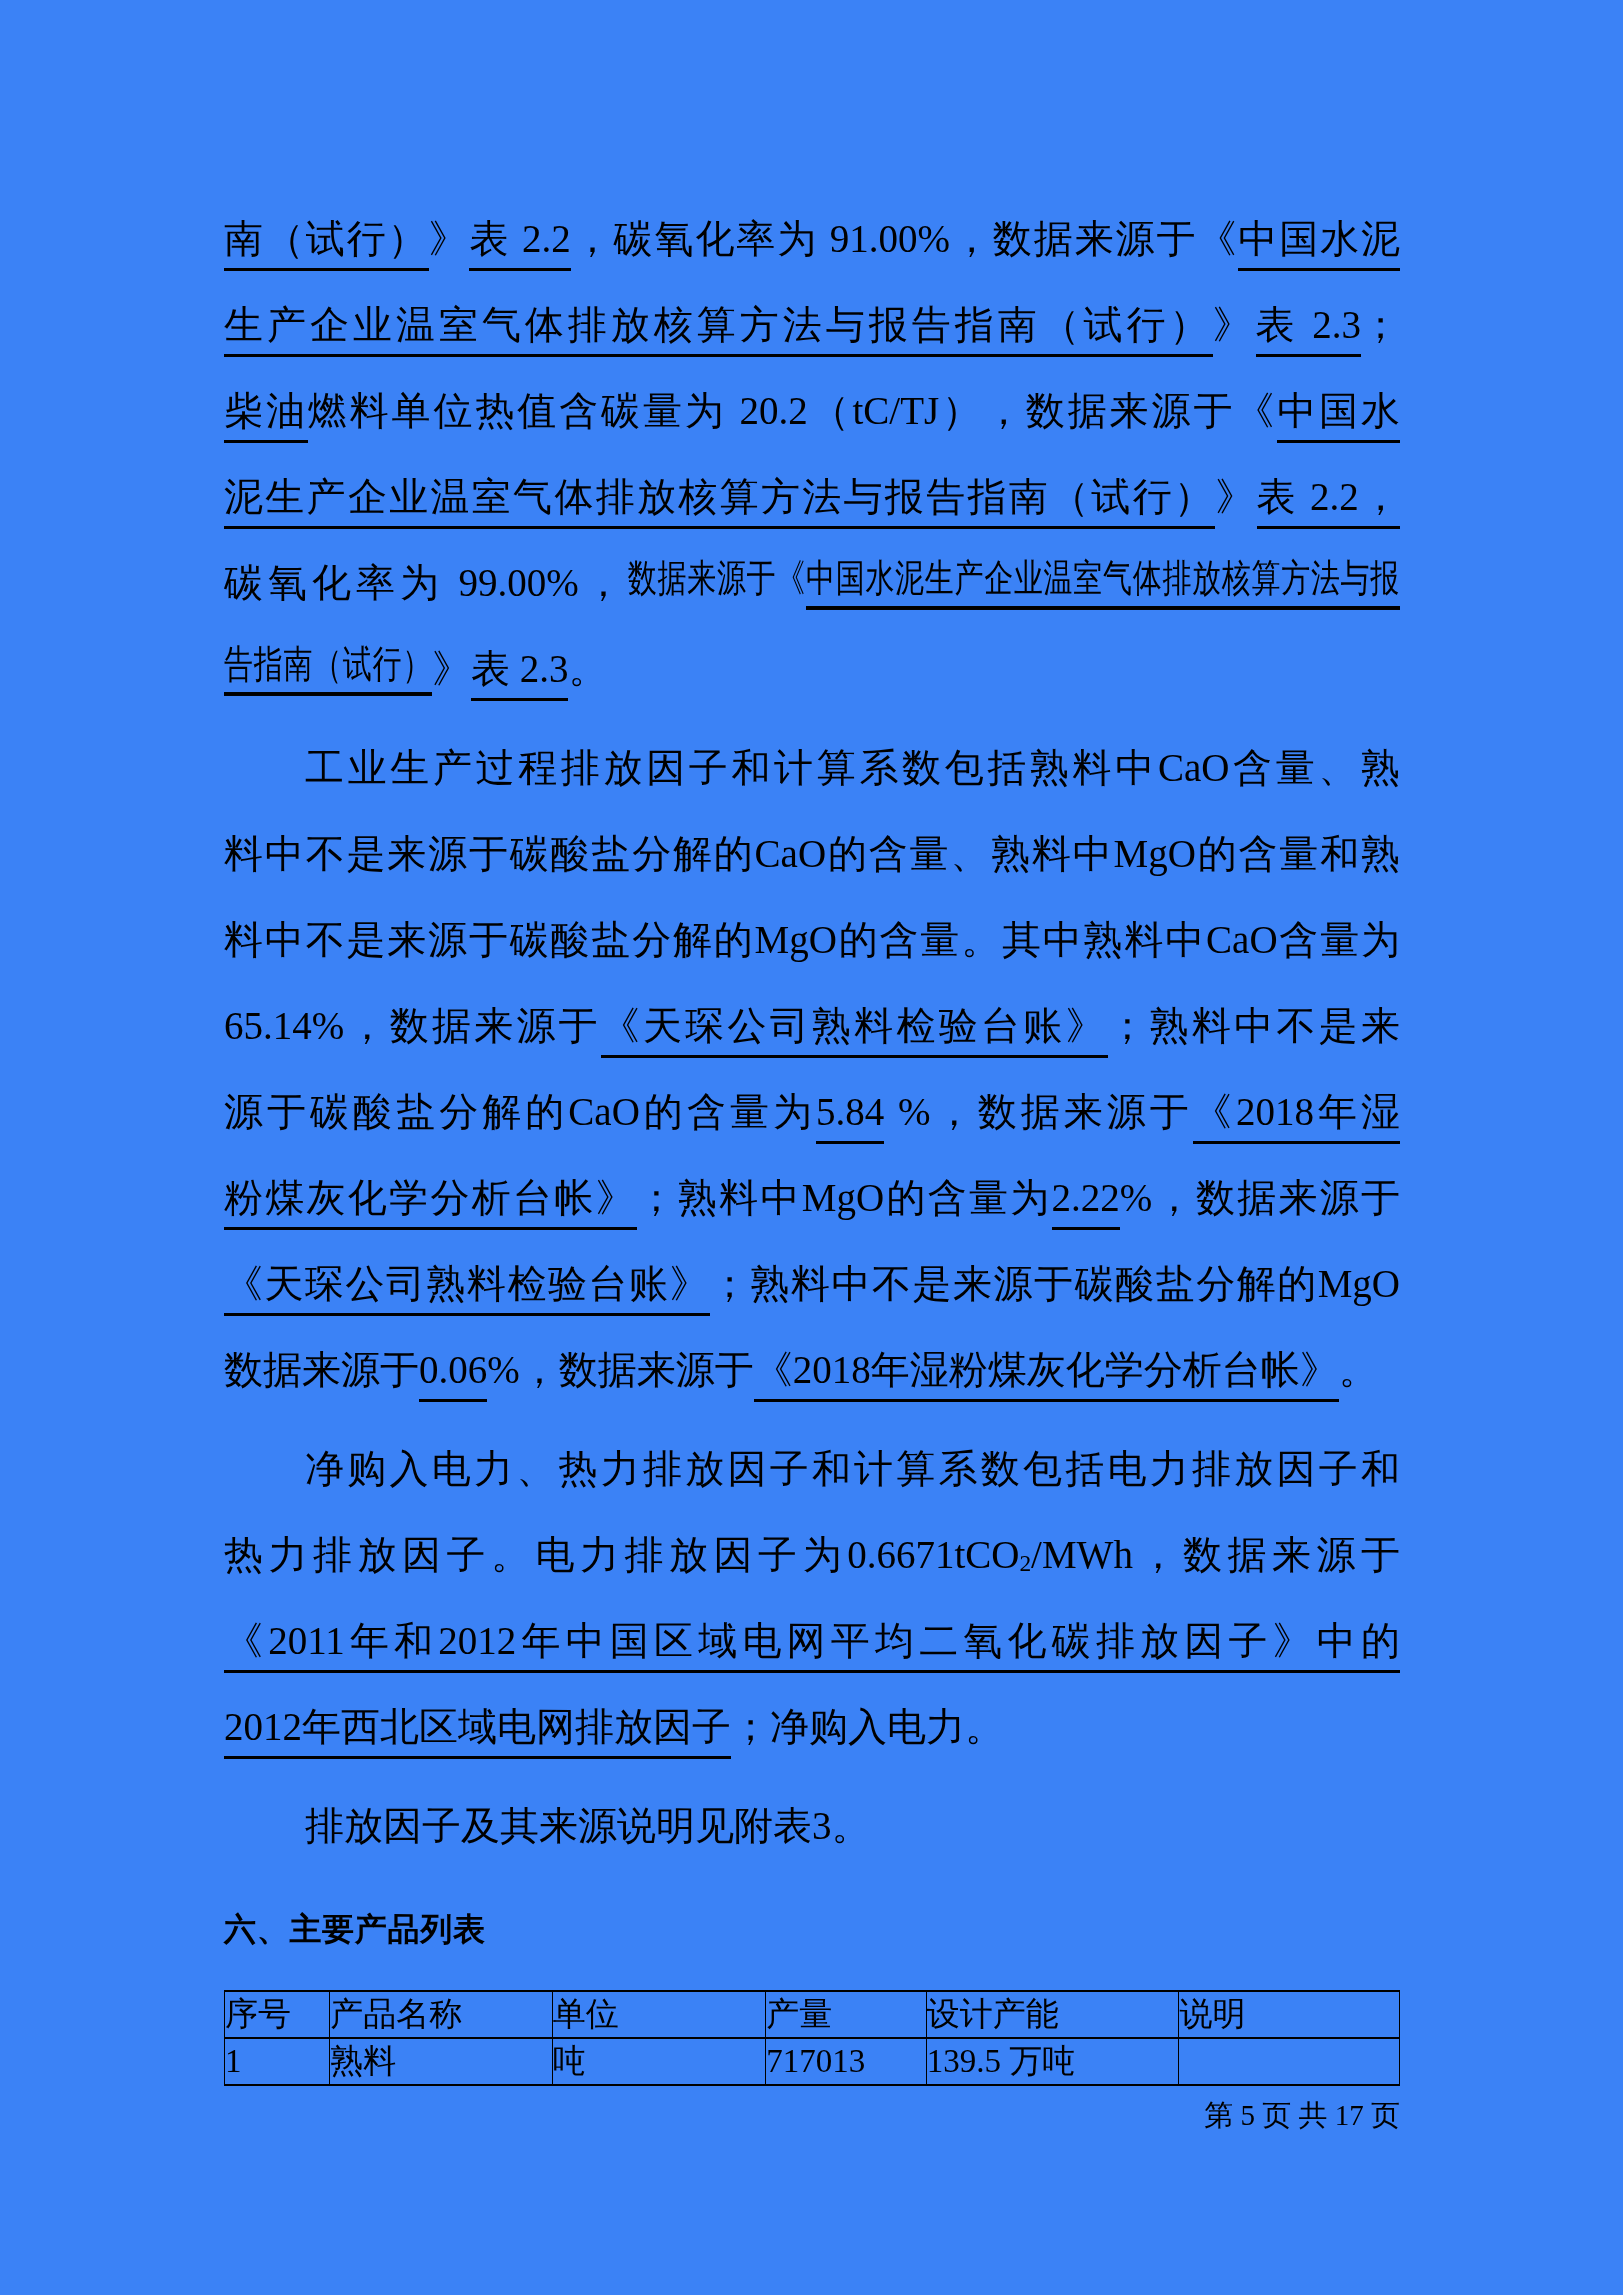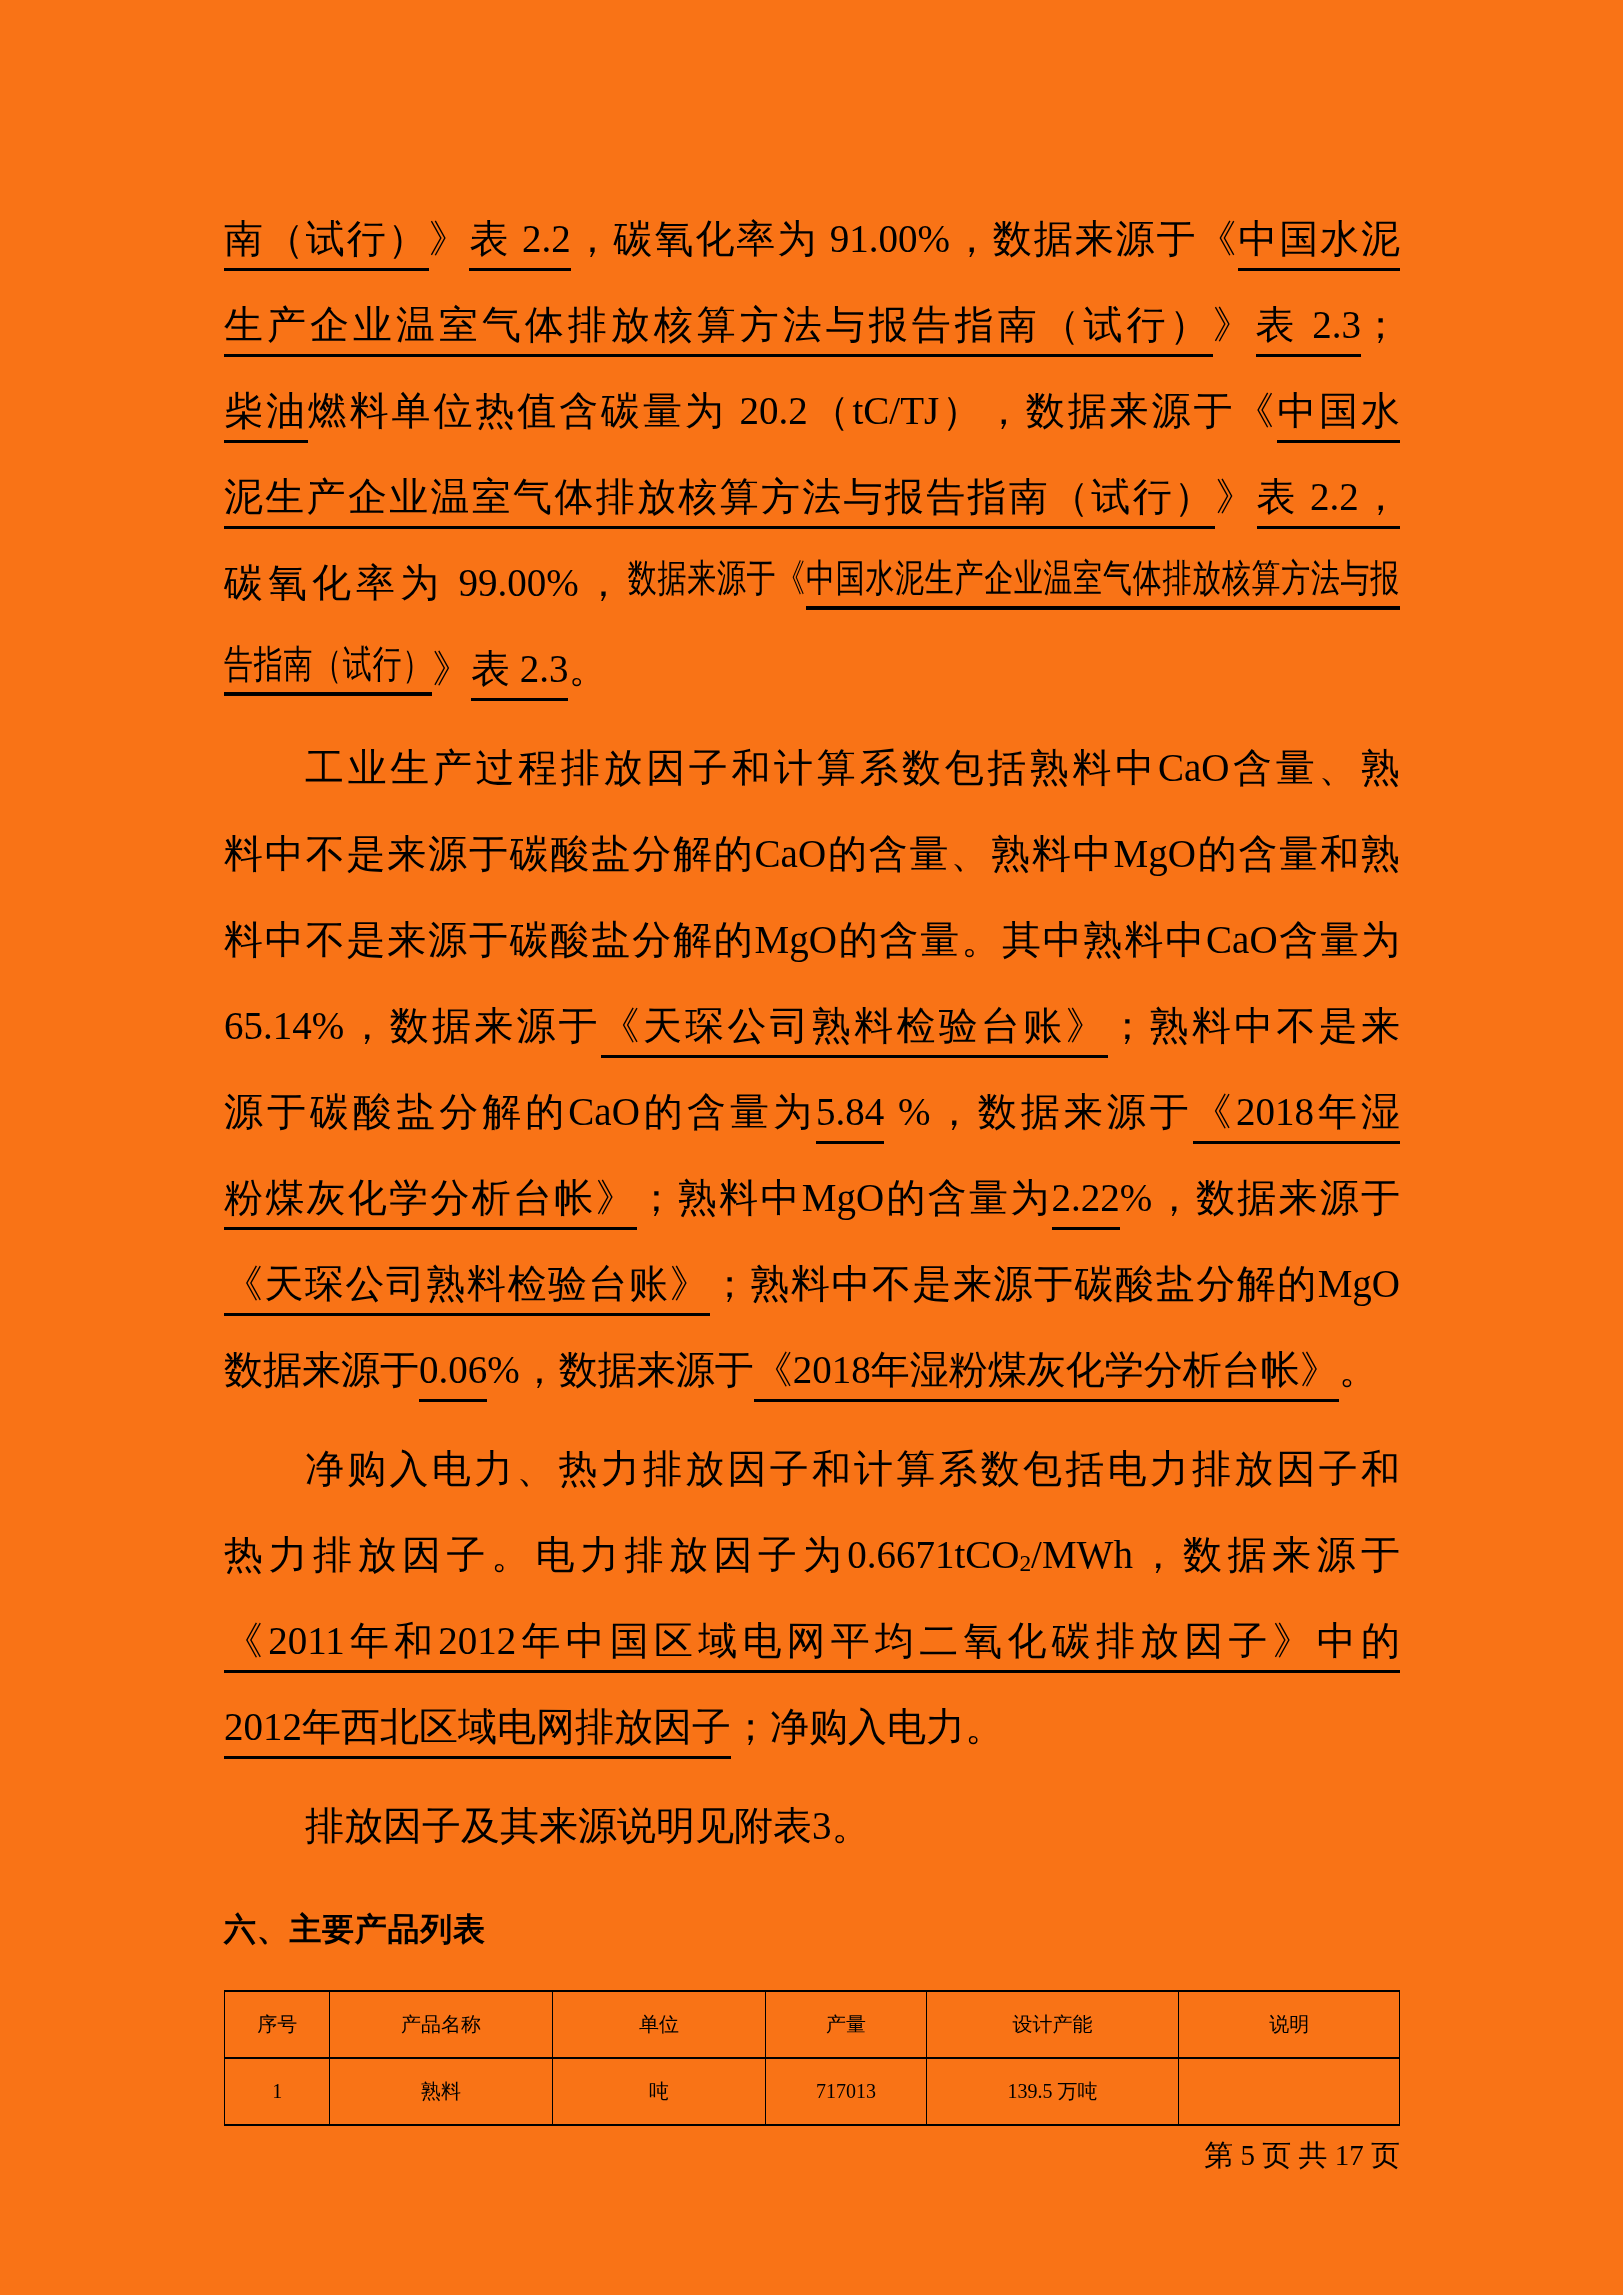--- a/index.html
+++ b/index.html
@@ -1,19 +1,19 @@
 <!DOCTYPE html>
 <html lang="zh" style="font-size:10.5px"><head>
 <meta charset="utf-8">
 <style>
   html,body{margin:0;padding:0;background:#ffffff;}
   .page{
     position:relative;
     width:1623px;height:2295px;
-    background:#f97316;color:#000;
+    background:#3b82f6;color:#000;
     font-family:"Liberation Serif","DejaVu Serif",serif;
     overflow:hidden;
   }
   .content{
     position:absolute;left:224px;top:196px;width:1176px;
   }
   .para + .para{margin-top:13px;}
   .line{
     height:86px;line-height:86px;
     font-size:39px;
@@ -46,23 +46,23 @@
   }
   table.products{
     width:1176px;margin-top:17.7px;
     border-collapse:collapse;table-layout:fixed;
     border:1.3px solid #000;
     border-top-width:2.6px;border-bottom-width:2.6px;
   }
   table.products th,table.products td{
     border:1.3px solid #000;
     height:41px;
-    font-size:20px;font-weight:normal;
-    text-align:center;vertical-align:middle;
-    padding:12px;overflow:hidden;
+    font-size:33px;font-weight:normal;
+    text-align:left;vertical-align:middle;
+    padding:0;overflow:hidden;
   }
   table.products thead th{border-bottom-width:2.6px;}
   .footer{
     margin-top:14.4px;
     text-align:right;
     font-size:29px;line-height:31px;
   }
 </style>
 </head>
 <body>

